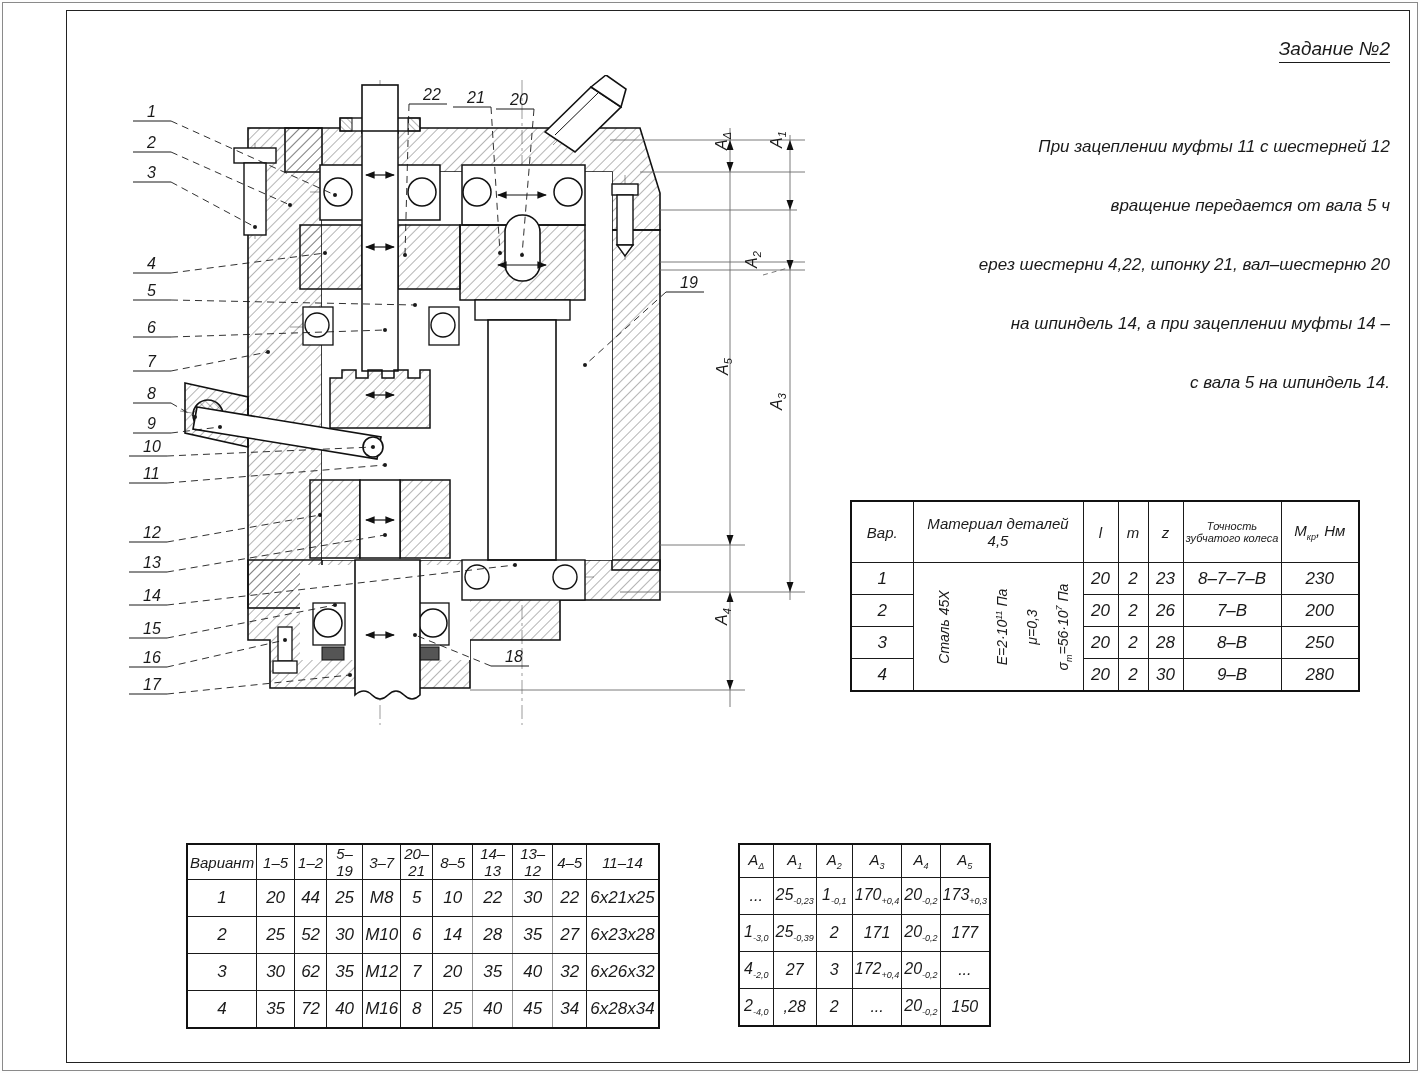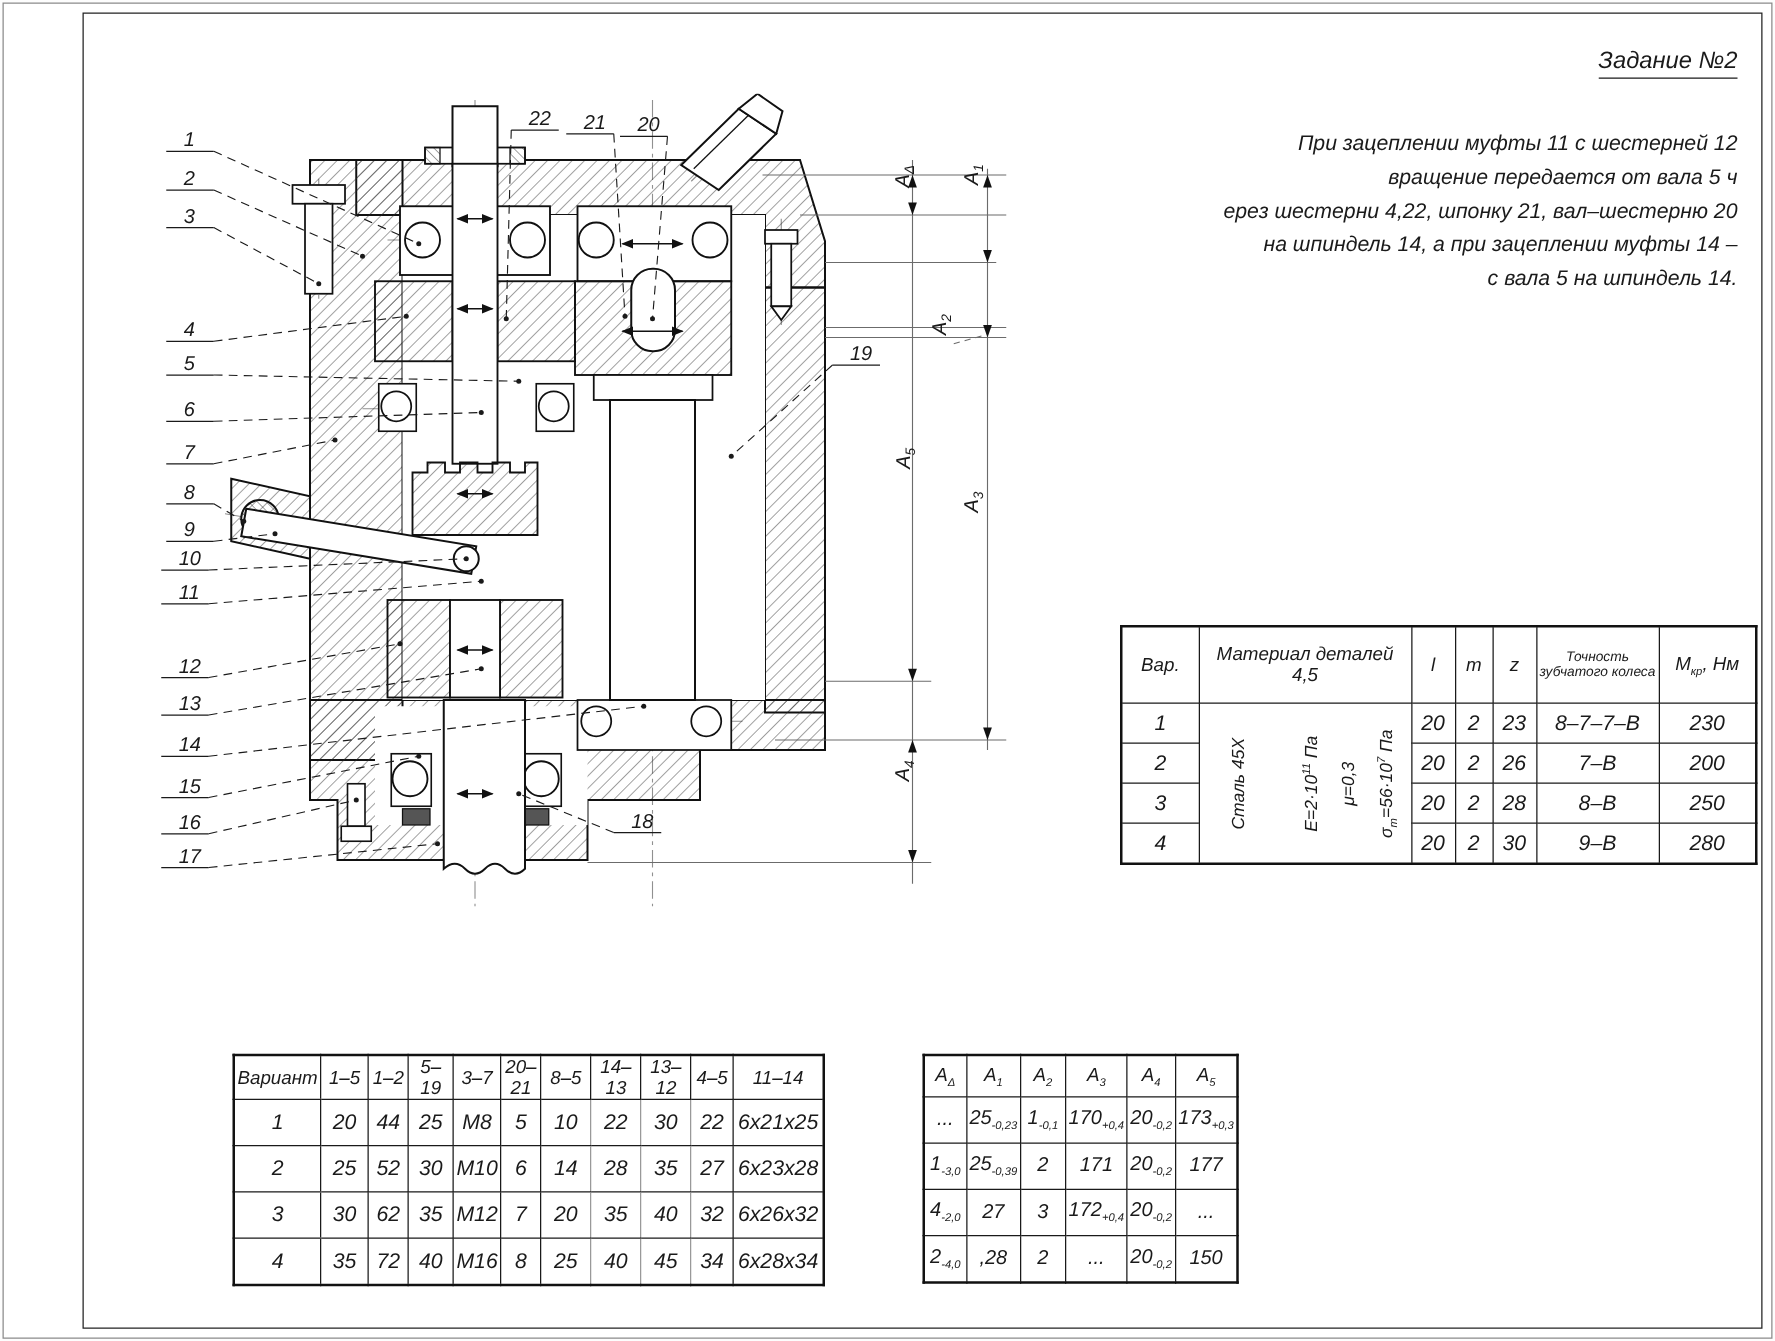--- a/index.html
+++ b/index.html
@@ -6,28 +6,28 @@
   body{width:1420px;height:1073px;position:relative;background:#fdfdfd;
        font-family:"Liberation Sans",sans-serif;color:#1a1a1a;overflow:hidden;}
   .page-border{position:absolute;left:2px;top:2px;width:1414px;height:1067px;
        border:1.5px solid #8a8a8a;background:#ffffff;}
   .frame{position:absolute;left:66px;top:10px;width:1342px;height:1051px;
        border:1.6px solid #222;}
   
   .task{position:absolute;left:920px;top:38px;width:470px;font-style:italic;text-align:right;}
   .task-title{font-size:19px;display:inline-block;border-bottom:1.6px solid #1a1a1a;
        padding-bottom:2px;margin-bottom:38px;}
-  .task-line{font-size:17px;line-height:27px;white-space:nowrap;}
+  .task-line{font-size:17px;line-height:27px;white-space:nowrap;margin-top:32px;}
   
   table{border-collapse:collapse;table-layout:fixed;background:#fff;}
   th,td{border:1px solid #1a1a1a;text-align:center;font-style:italic;
        padding:0 2px;overflow:hidden;}
   sub{font-size:9px;} sup{font-size:9px;}
   
-  #materials-table{position:absolute;left:850px;top:500px;border:2.4px solid #111;margin-left:46px;}
+  #materials-table{position:absolute;left:850px;top:500px;border:2.4px solid #111;}
   #materials-table th{font-size:15px;height:60px;font-weight:normal;}
   #materials-table th.small-head{font-size:11px;line-height:12px;}
   #materials-table td{font-size:17px;height:31px;}
   .mat-cell{position:relative;}
   .mat-line{position:absolute;top:50%;transform:translate(-50%,-50%) rotate(-90deg);
        white-space:nowrap;font-size:14px;font-style:italic;}
   
   #variants-table{position:absolute;left:186px;top:843px;border:2.2px solid #111;}
   #variants-table th{font-size:15px;height:31px;font-weight:normal;margin-left:28px;}
   #variants-table td{font-size:17px;height:36px;}

